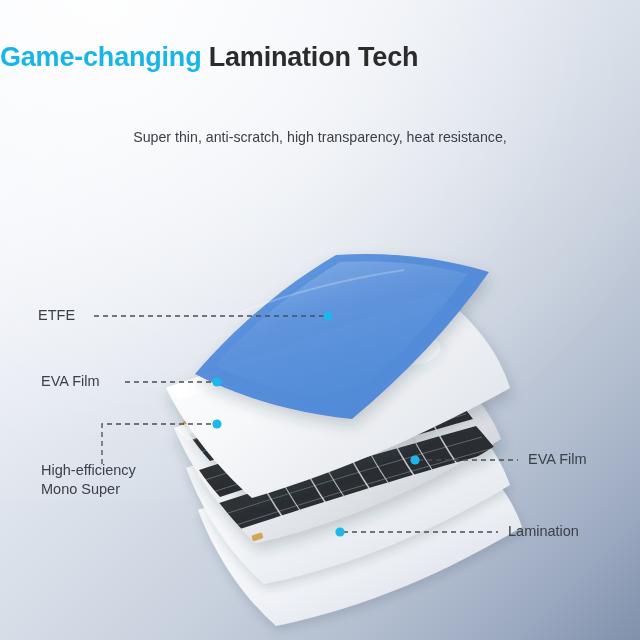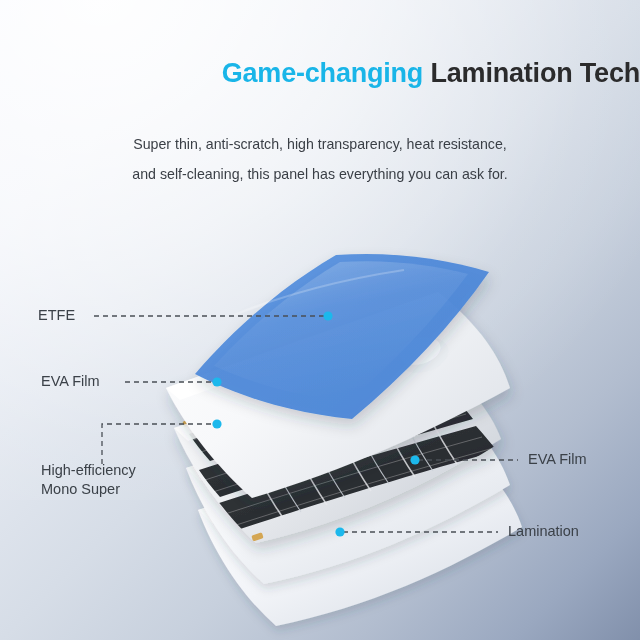--- a/index.html
+++ b/index.html
@@ -42,42 +42,42 @@
                 rgba(255,255,255,0.55) 34%,
                 rgba(255,255,255,0.12) 62%,
                 rgba(255,255,255,0) 78%);
     pointer-events: none;
   }
 
   
   #headline {
     position: absolute;
     left: 0;
-    top: 58px;
+    top: 42px;
     width: 640px;
-    text-align: right;
+    text-align: left;
     font-size: 27px;
     font-weight: bold;
     letter-spacing: -0.2px;
     white-space: nowrap;
   }
   .hl-accent { color: #19b5e8; }
   .hl-dark   { color: #2b2b2c; }
 
   #subtitle {
     position: absolute;
     left: 70px;
     top: 126px;
     width: 500px;
     text-align: center;
     font-size: 14.2px;
     line-height: 23px;
     color: #3a3f46;
   }
-  #subtitle .sub-line { display: block; margin-top: 7px; }
+  #subtitle .sub-line { display: block; }
 
   
   #stage {
     position: absolute;
     left: 0;
     top: 0;
     width: 640px;
     height: 640px;
     pointer-events: none;
   }
@@ -103,21 +103,20 @@
 <body>
 
 <div id="page">
 
   <div id="glow"></div>
 
   <div id="headline"><span class="hl-accent">Game-changing</span><span class="hl-dark"> Lamination Tech</span></div>
 
   <div id="subtitle">
     <span class="sub-line">Super thin, anti-scratch, high transparency, heat resistance,</span>
-    <span class="sub-line">and self-cleaning, this panel has everything you can ask for.</span>
   </div>
 
   <div id="stage">
     <svg width="640" height="640" viewBox="0 0 640 640" xmlns="http://www.w3.org/2000/svg">
       <defs>
 
         <linearGradient id="gEtfe" x1="0" y1="0" x2="1" y2="1">
           <stop offset="0%" stop-color="#5d98e2"></stop>
           <stop offset="38%" stop-color="#4d88d9"></stop>
           <stop offset="72%" stop-color="#4a86d8"></stop>

